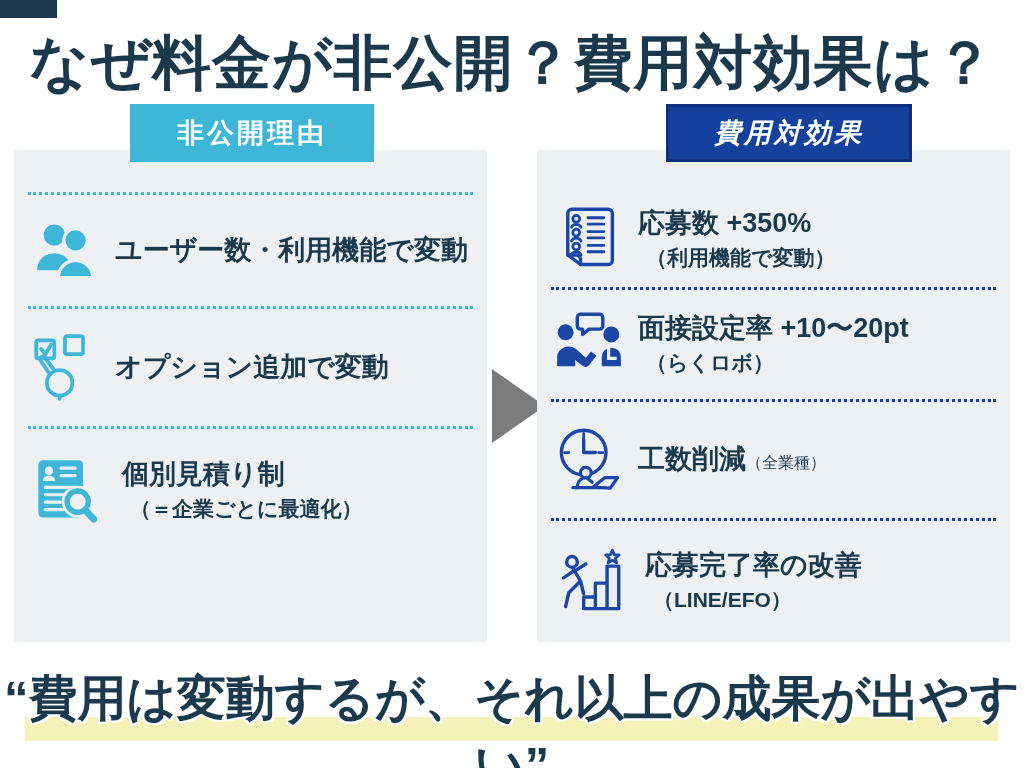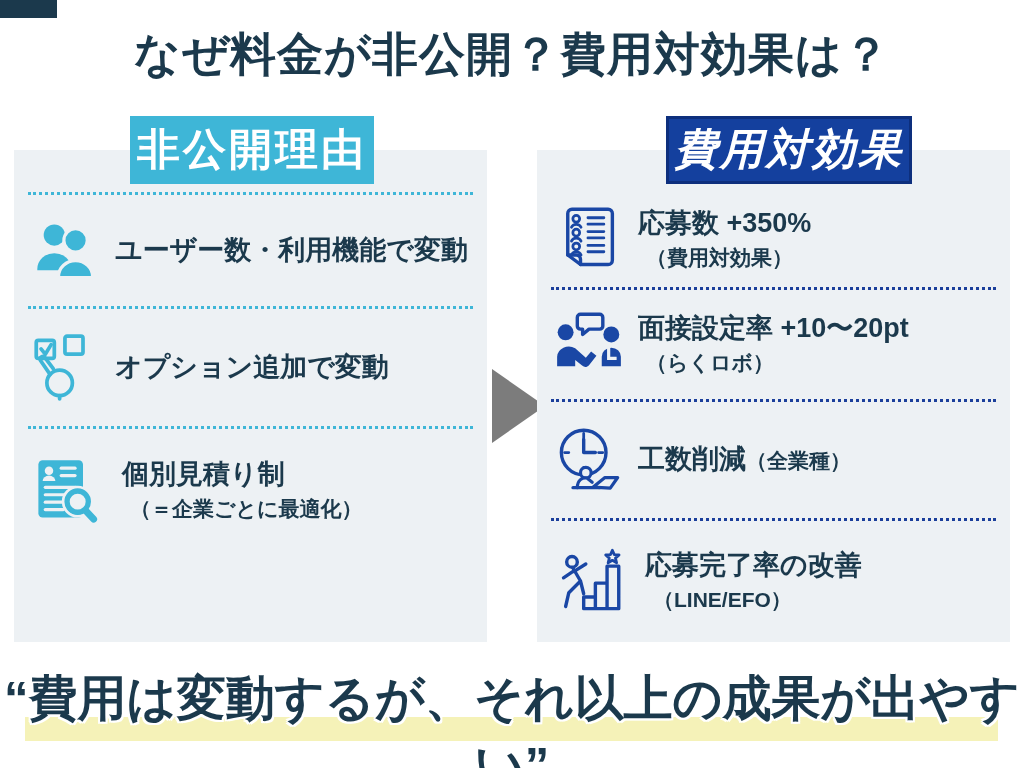--- a/index.html
+++ b/index.html
@@ -16,45 +16,45 @@
   * { margin:0; padding:0; box-sizing:border-box; }
   html,body { width:1024px; height:768px; }
   body {
     position:relative; background:#ffffff; overflow:hidden;
     font-family:"Liberation Sans","DejaVu Sans",sans-serif;
     color:var(--text-dark);
   }
   .corner-accent { position:absolute; left:0; top:0; width:57px; height:18px; background:var(--text-dark); }
   .title {
     position:absolute; top:24px; left:0; width:100%; text-align:center;
-    font-size:46px; font-weight:bold; letter-spacing:1px; color:var(--text-dark);
+    font-size:59px; font-weight:bold; letter-spacing:1px; color:var(--text-dark);
   }
   .panel {
     position:absolute; top:150px; width:473px; height:492px;
     background:var(--panel-bg); display:flex; flex-direction:column; padding-top:42px;
   }
   .panel-left { left:14px; }
   .panel-right { left:537px; }
   .badge {
-    position:absolute; top:116px; height:68px; z-index:2;
+    position:absolute; top:104px; height:58px; z-index:2;
     display:flex; align-items:center; justify-content:center;
-    font-size:43px; font-weight:bold; color:#ffffff; letter-spacing:3px;
+    font-size:27px; font-weight:bold; color:#ffffff; letter-spacing:3px;
   }
   .badge-left { left:130px; width:244px; background:var(--accent-cyan); }
   .badge-right { left:666px; width:246px; background:var(--accent-navy); border:3px solid var(--navy-border);font-style:italic; }
   .row { display:flex; align-items:center; padding-left:18px; gap:15px; }
   .row-1 { height:96px; } .row-2 { height:111px; } .row-3 { height:117px; } .row-4 { height:123px;gap:22px; }
   .divider { height:0; border-top:3px dotted var(--accent-cyan); margin:0 14px; }
   .panel-right .divider { border-top-color:var(--dotted-navy); }
   .icon-box { width:68px; height:68px; flex:0 0 68px; }
   .icon-box svg { width:100%; height:100%; }
   .text-block { display:flex; flex-direction:column; }
   .main-text { font-size:27px; font-weight:bold; line-height:1.25; color:var(--text-dark); }
   .sub-text { font-size:21px; font-weight:bold; margin-top:3px; padding-left:8px; color:var(--text-dark); }
-  .inline-sub { font-size:21px; font-weight:bold; }
+  .inline-sub { font-size:16px; font-weight:normal; }
   .arrow {
     position:absolute; left:492px; top:369px; width:0; height:0;
     border-top:37px solid transparent; border-bottom:37px solid transparent;
     border-left:53px solid var(--arrow-gray);
   }
   .footer { position:absolute; left:0; top:666px; width:100%; height:90px; }
   .footer-band { position:absolute; left:25px; top:51px; width:973px; height:24px; background:var(--highlight-yellow); z-index:0; }
   .footer-quote {
     position:relative; z-index:1; width:100%; text-align:center;
     font-size:49px; font-weight:bold; letter-spacing:0px; color:var(--text-dark);
@@ -159,21 +159,21 @@
         <circle class="st-n-thin" cx="20" cy="26" r="3.2"></circle>
         <path class="st-n-thin" d="M15.5 34 a4.8 4.3 0 0 1 9 0"></path>
         <path class="st-n-thin" d="M31 25 H46 M31 31 H46"></path>
         <circle class="st-n-thin" cx="20" cy="39" r="3.2"></circle>
         <path class="st-n-thin" d="M15.5 47 a4.8 4.3 0 0 1 9 0"></path>
         <path class="st-n-thin" d="M31 38 H46 M31 44 H46"></path>
       </svg>
     </span>
     <span class="text-block">
       <span class="main-text">応募数 +350%</span>
-      <span class="sub-text">（費用対効果）</span>
+      <span class="sub-text">（利用機能で変動）</span>
     </span>
   </div>
 
   <div class="divider"></div>
 
   <div class="row row-2">
     <span class="icon-box">
       <svg viewBox="0 0 64 64" aria-hidden="true">
         <path class="st-n" d="M24 4 h18 a3 3 0 0 1 3 3 v8 a3 3 0 0 1 -3 3 h-10 l-6 5 v-5 h-2 a3 3 0 0 1 -3 -3 V7 a3 3 0 0 1 3 -3 z"></path>
         <circle class="fl-n" cx="10" cy="21" r="7.5"></circle>

